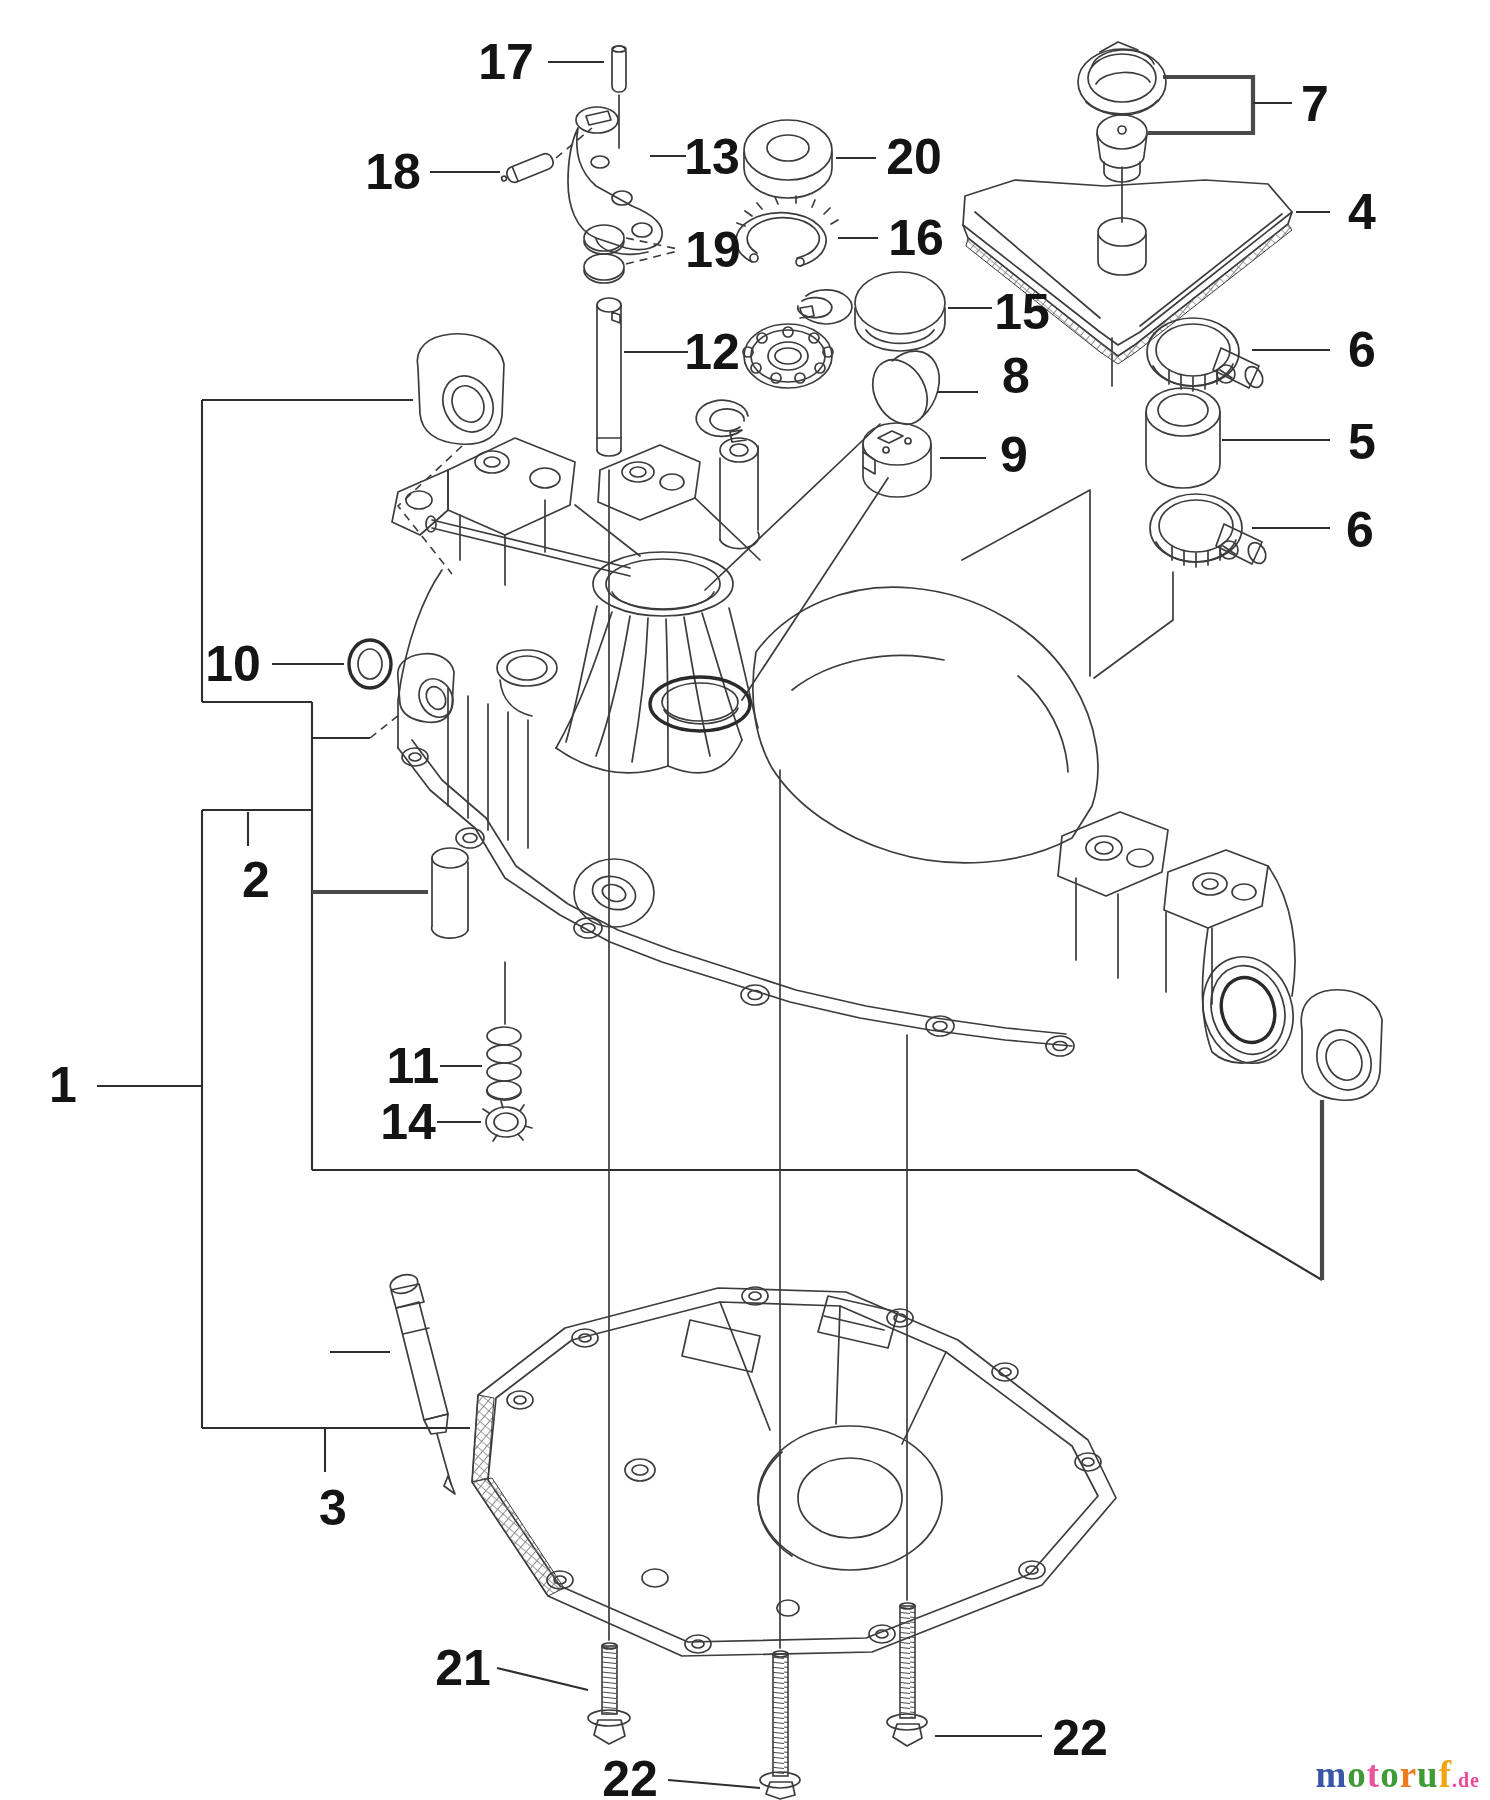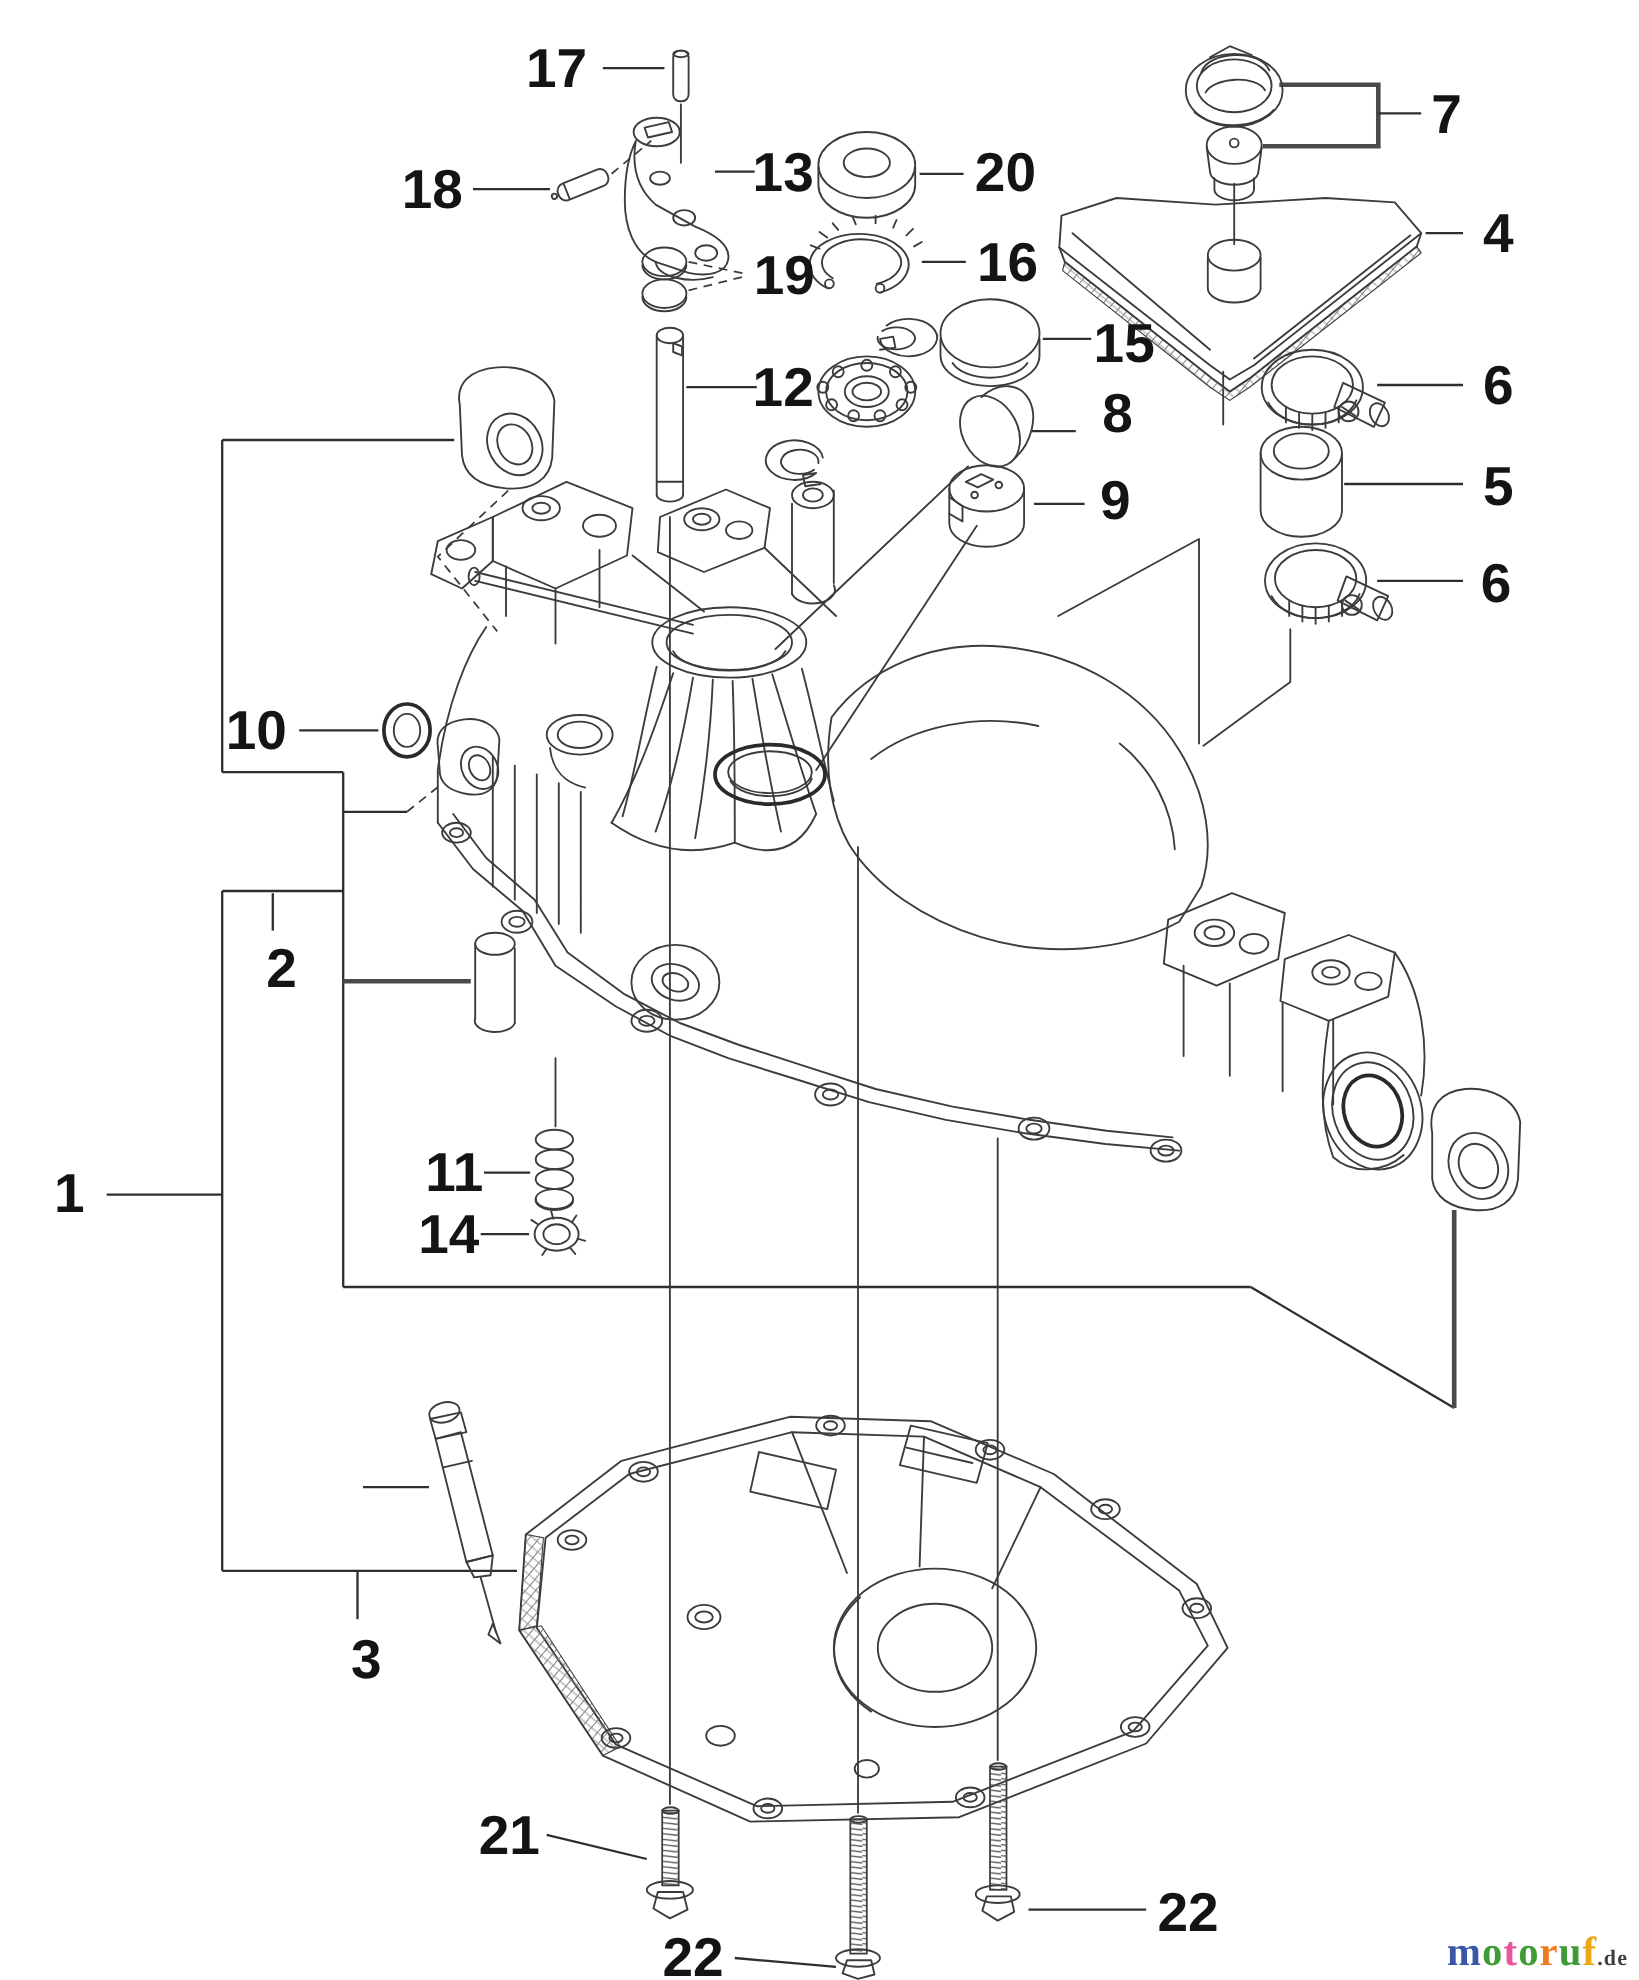--- a/index.html
+++ b/index.html
@@ -447,15 +447,15 @@
     <text x="393" y="189" class="lbl">18</text>
     <text x="713" y="267" class="lbl">19</text>
     <text x="914" y="174" class="lbl">20</text>
     <text x="463" y="1685" class="lbl">21</text>
     <text x="630" y="1796" class="lbl">22</text>
     <text x="1080" y="1755" class="lbl">22</text>
   </g>
 </svg>
 
 <div id="watermark">
-  <span style="color:#3a57a7">m</span><span style="color:#3f9b35">o</span><span style="color:#e8559e">t</span><span style="color:#3f9b35">o</span><span style="color:#ee7c1e">r</span><span style="color:#3f9b35">u</span><span style="color:#eda714">f</span><span class="suf" style="color:#404040">.de</span>
+  <span style="color:#3a57a7">m</span><span style="color:#3f9b35">o</span><span style="color:#e8559e">t</span><span style="color:#3f9b35">o</span><span style="color:#ee7c1e">r</span><span style="color:#3f9b35">u</span><span style="color:#eda714">f</span><span class="suf" style="color:#ec4899">.de</span>
 </div>
 </div>
 
 </body></html>

